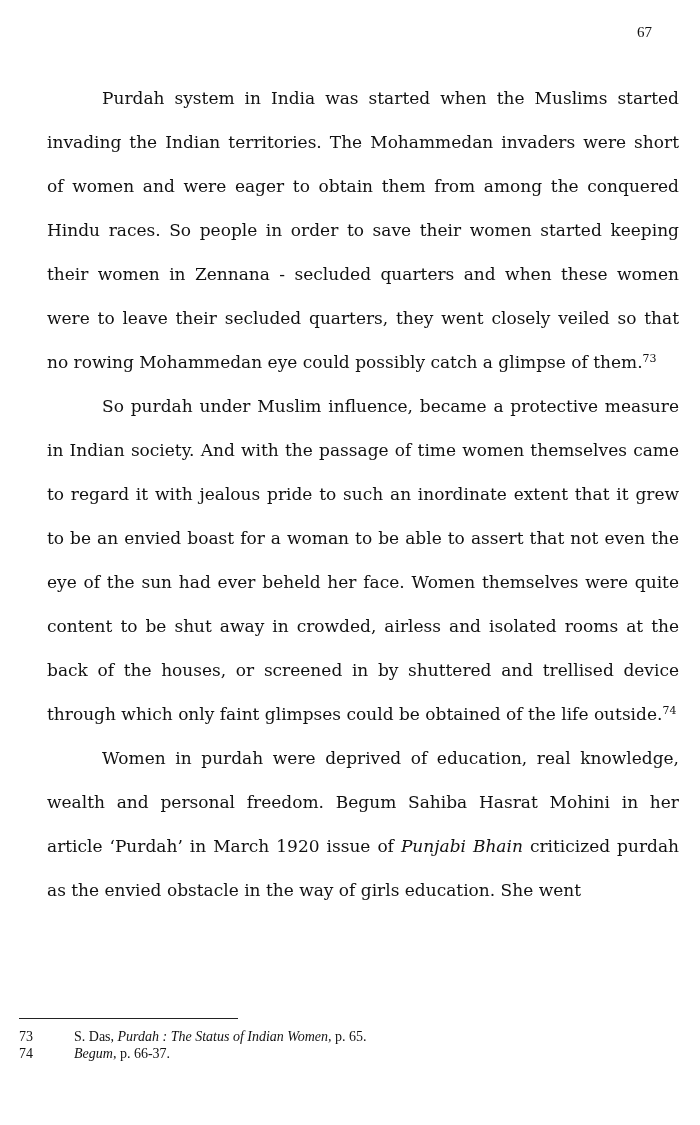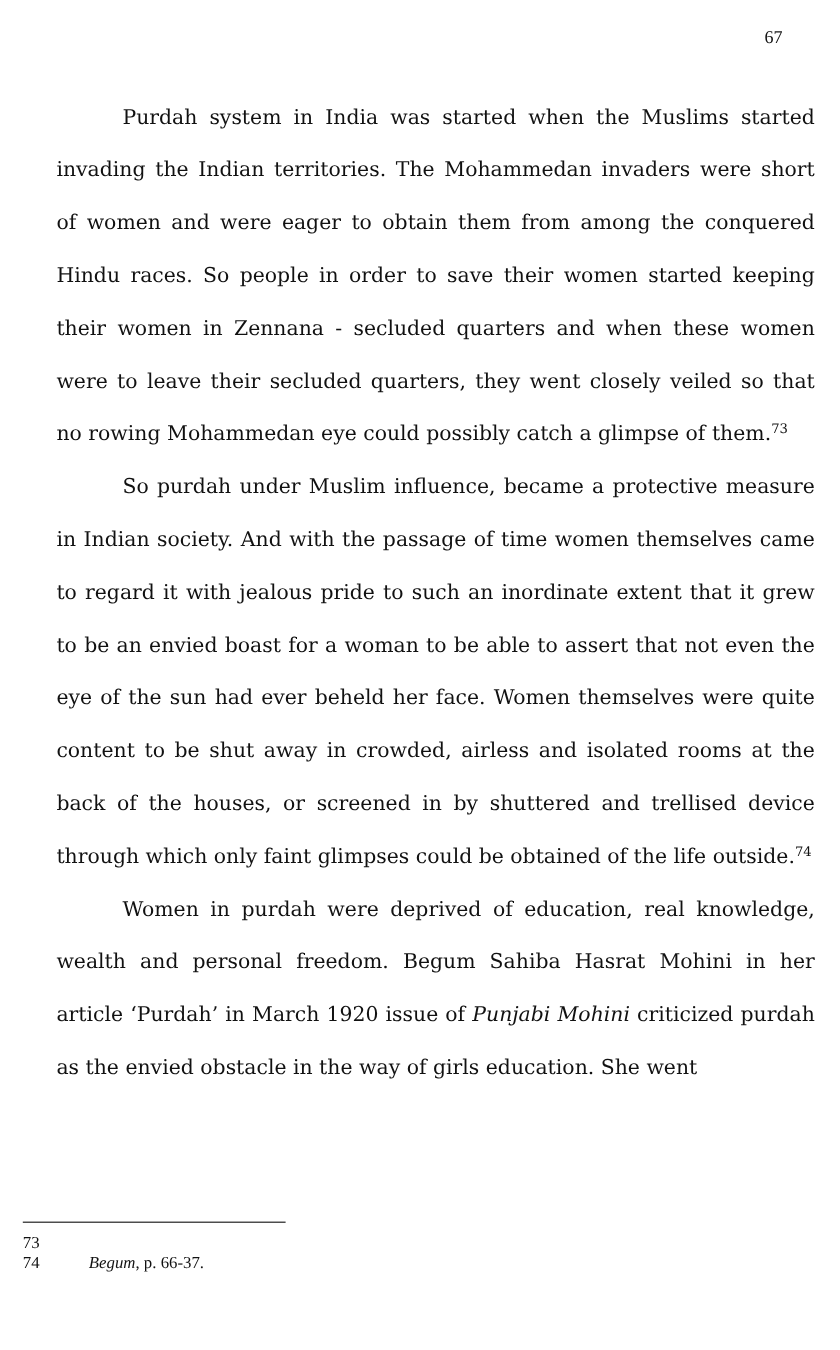--- a/index.html
+++ b/index.html
@@ -15,26 +15,27 @@
   i { font-style:italic; }
 </style>
 </head>
 <body>
 
 <div class="page-number">67</div>
 
 <div class="body-text">
   <p class="para"><span>Purdah system in India was started when the Muslims started invading the Indian territories.  The Mohammedan invaders were short of women and were eager to obtain them from among the conquered Hindu races.  So people in order to save their women started keeping their women in Zennana - secluded quarters and when these women were to leave their secluded quarters, they went closely veiled so that no rowing Mohammedan eye could possibly catch a glimpse of them.</span><span class="sup">73</span></p>
   <p class="para"><span>So purdah under Muslim influence, became a protective measure in Indian society. And with the passage of time women themselves came to regard it with jealous pride to such an inordinate extent that it grew to be an envied boast for a woman to be able to assert that not even the eye of the sun had ever beheld her face. Women themselves were quite content to be shut away in crowded, airless and isolated rooms at the back of the houses, or screened in by shuttered and trellised device through which only faint glimpses could be obtained of the life outside.</span><span class="sup">74</span></p>
-  <p class="para"><span>Women in purdah were deprived of education, real knowledge, wealth and personal freedom.  Begum Sahiba Hasrat Mohini in her article ‘Purdah’ in March 1920 issue of </span><i>Punjabi Mohini</i><span> criticized purdah as the envied obstacle in the way of girls education.  She went</span></p>
+  <p class="para"><span>Women in purdah were deprived of education, real knowledge, wealth and personal freedom.  Begum Sahiba Hasrat Mohini in her article ‘Purdah’ in March 1920 issue of </span><i>Punjabi Bhain</i><span> criticized purdah as the envied obstacle in the way of girls education.  She went</span></p>
 </div>
 
 <div class="rule"></div>
 
 <div class="footnotes">
   <div class="fn">
     <span class="fn-num">73</span>
+    <span><span>S. Das, </span><i>Purdah : The Status of Indian Women,</i><span> p. 65.</span></span>
   </div>
   <div class="fn">
     <span class="fn-num">74</span>
     <span><span></span><i>Begum</i><span>, p. 66-37.</span></span>
   </div>
 </div>
 
 </body></html>

